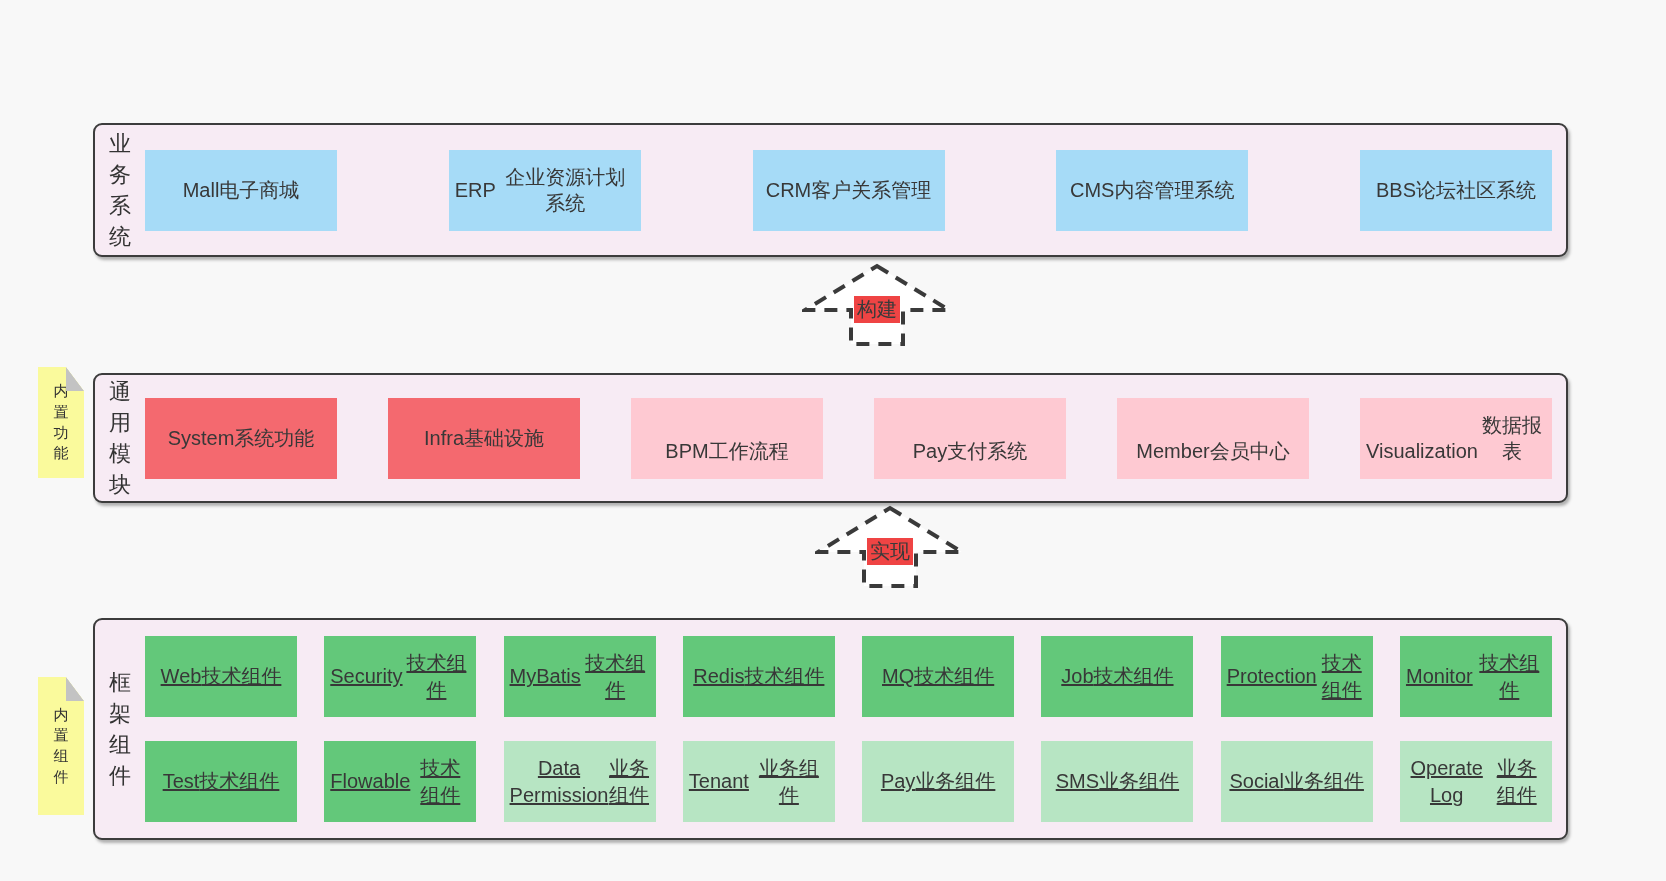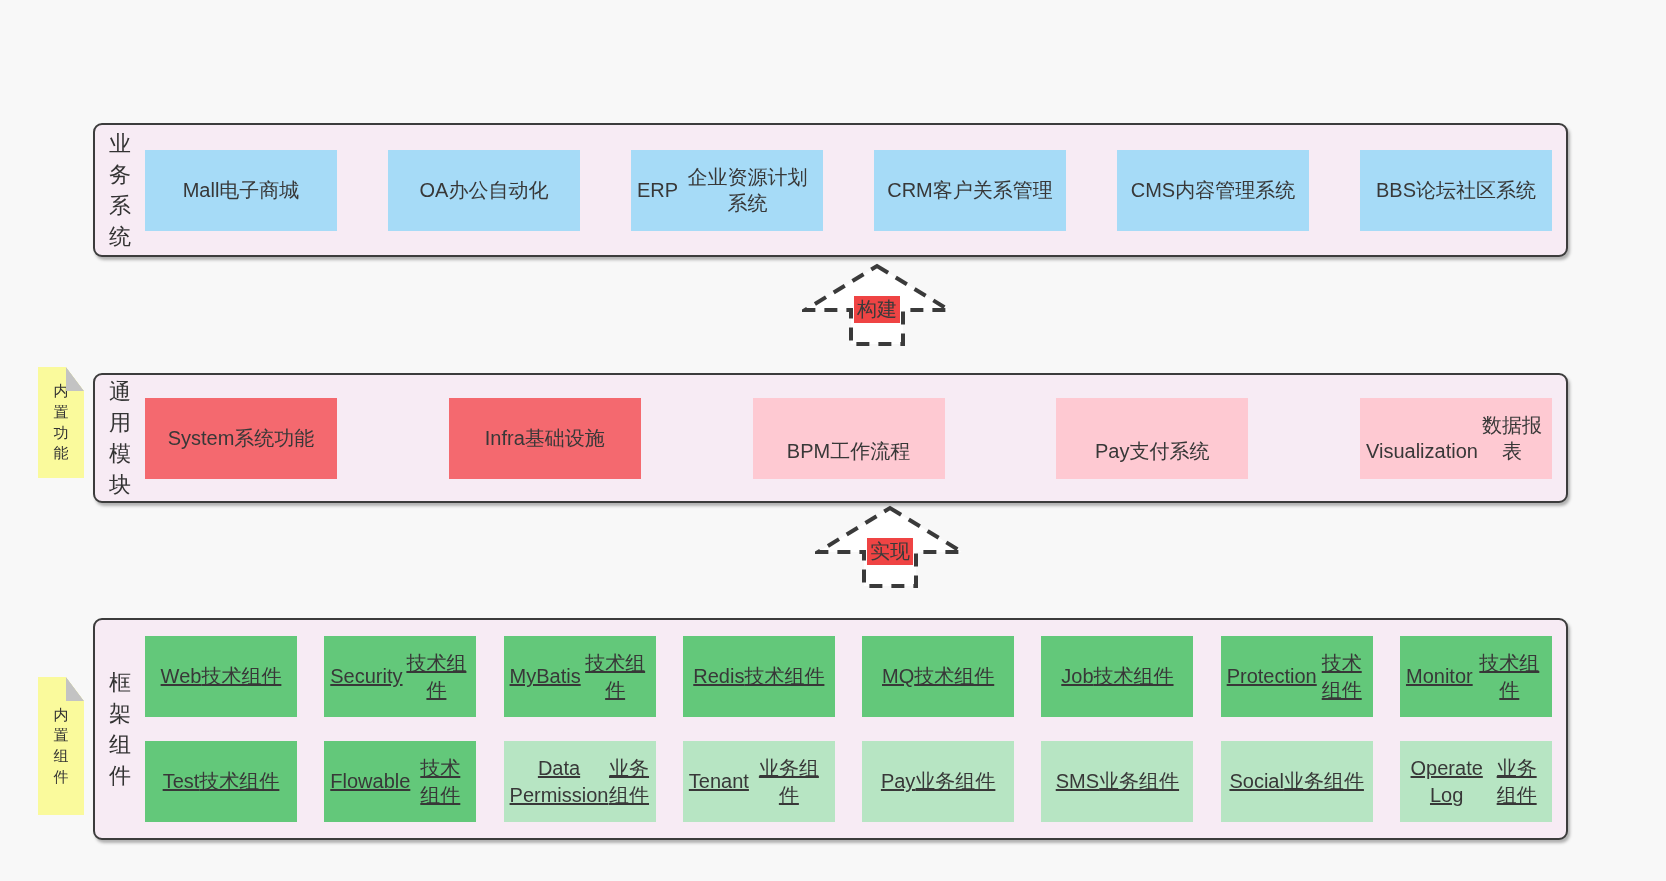--- a/index.html
+++ b/index.html
@@ -88,24 +88,20 @@
 
   <div class="panel" id="panel-business">
     <div class="panel-label">业务系统</div>
     <div class="boxes-area">
       <div class="box-row">
         <div class="box w6 blue">
           <div>Mall</div>
           <div>电子商城</div>
         </div>
         <div class="box w6 blue">
-          <div>OA</div>
-          <div>办公自动化</div>
-        </div>
-        <div class="box w6 blue">
           <div>ERP</div>
           <div>企业资源计划系统</div>
         </div>
         <div class="box w6 blue">
           <div>CRM</div>
           <div>客户关系管理</div>
         </div>
         <div class="box w6 blue">
           <div>CMS</div>
           <div>内容管理系统</div>
@@ -139,20 +135,24 @@
         </div>
         <div class="box w6 pink">
           <div>BPM</div>
           <div>工作流程</div>
         </div>
         <div class="box w6 pink">
           <div>Pay</div>
           <div>支付系统</div>
         </div>
         <div class="box w6 pink">
+          <div>Member</div>
+          <div>会员中心</div>
+        </div>
+        <div class="box w6 pink">
           <div>Visualization</div>
           <div>数据报表</div>
         </div>
       </div>
     </div>
   </div>
 
   <div class="arrow" id="arrow-implement">
     <svg viewBox="0 0 150 84">
       <path d="M75 3 L147 47 L101 47 L101 81 L49 81 L49 47 L3 47 Z" fill="#ffffff" stroke="#3a3a3a" stroke-width="4" stroke-dasharray="13 9"></path>

